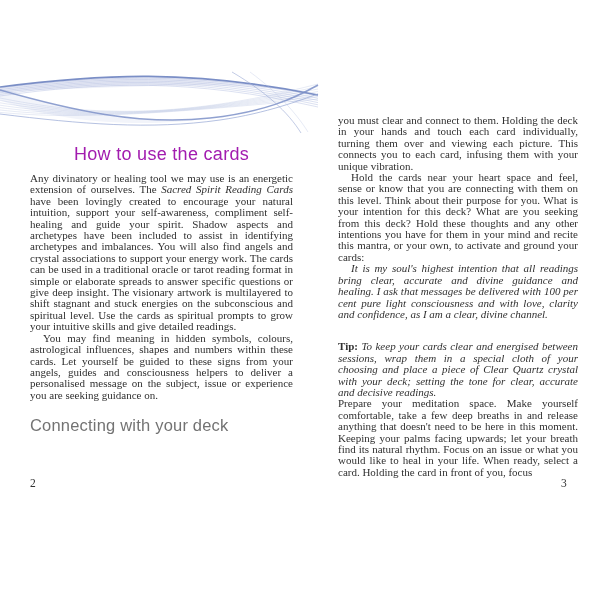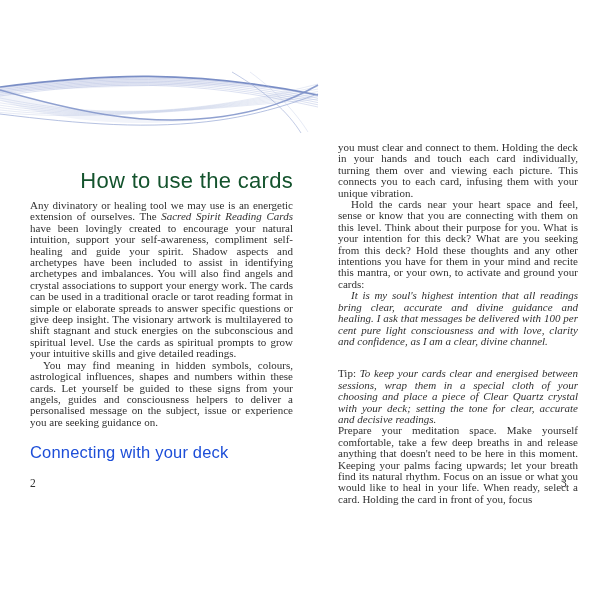--- a/index.html
+++ b/index.html
@@ -4,33 +4,33 @@
 <style>
   html,body{margin:0;padding:0;background:#ffffff;}
   .canvas{position:relative;width:600px;height:600px;background:#ffffff;overflow:hidden;
           font-family:"Liberation Serif",serif;}
   
   .wave{position:absolute;left:0;top:70px;width:322px;height:64px;filter:blur(.4px);}
   .wave path{fill:none;}
   .fineA path{stroke:#c6cfe8;stroke-width:.7;opacity:.6;}
   .fineB path{stroke:#aab7dd;stroke-width:.75;opacity:.55;}
   
-  .col{position:absolute;color:#303030;font-size:11px;line-height:11.4px;text-align:justify;margin-top:27px;}
+  .col{position:absolute;color:#303030;font-size:11px;line-height:11.4px;text-align:justify;}
   .left-col{left:30px;top:144px;width:263px;}
   .right-col{left:338px;top:115px;width:240px;}
-  h1{font-family:"Liberation Sans",sans-serif;font-weight:400;font-size:22px;line-height:20px;
-     color:#14532d;letter-spacing:.3px;margin:0 0 9px 0;text-align:right;}
+  h1{font-family:"Liberation Sans",sans-serif;font-weight:400;font-size:18px;line-height:20px;
+     color:#a21caf;letter-spacing:.3px;margin:0 0 9px 0;text-align:center;}
   h2{font-family:"Liberation Sans",sans-serif;font-weight:400;font-size:16.5px;line-height:17px;
-     color:#1d4ed8;letter-spacing:.2px;text-align:left;}
+     color:#737373;letter-spacing:.2px;text-align:left;}
   .left-col h2{margin:16px 0 5px 0;}
   .right-col h2{margin:13px 0 6px 0;}
   p{margin:0;}
   .ind{text-indent:13px;}
   .it{font-style:italic;}
-  .b{font-weight:400;}
+  .b{font-weight:700;}
   .tip{margin-top:21px;}
   .pagenum{position:absolute;top:477px;font-size:11.5px;color:#303030;}
   .pn-left{left:30px;}
   .pn-right{left:561px;}
 </style>
 </head>
 <body>
 
 <div class="canvas">
 

